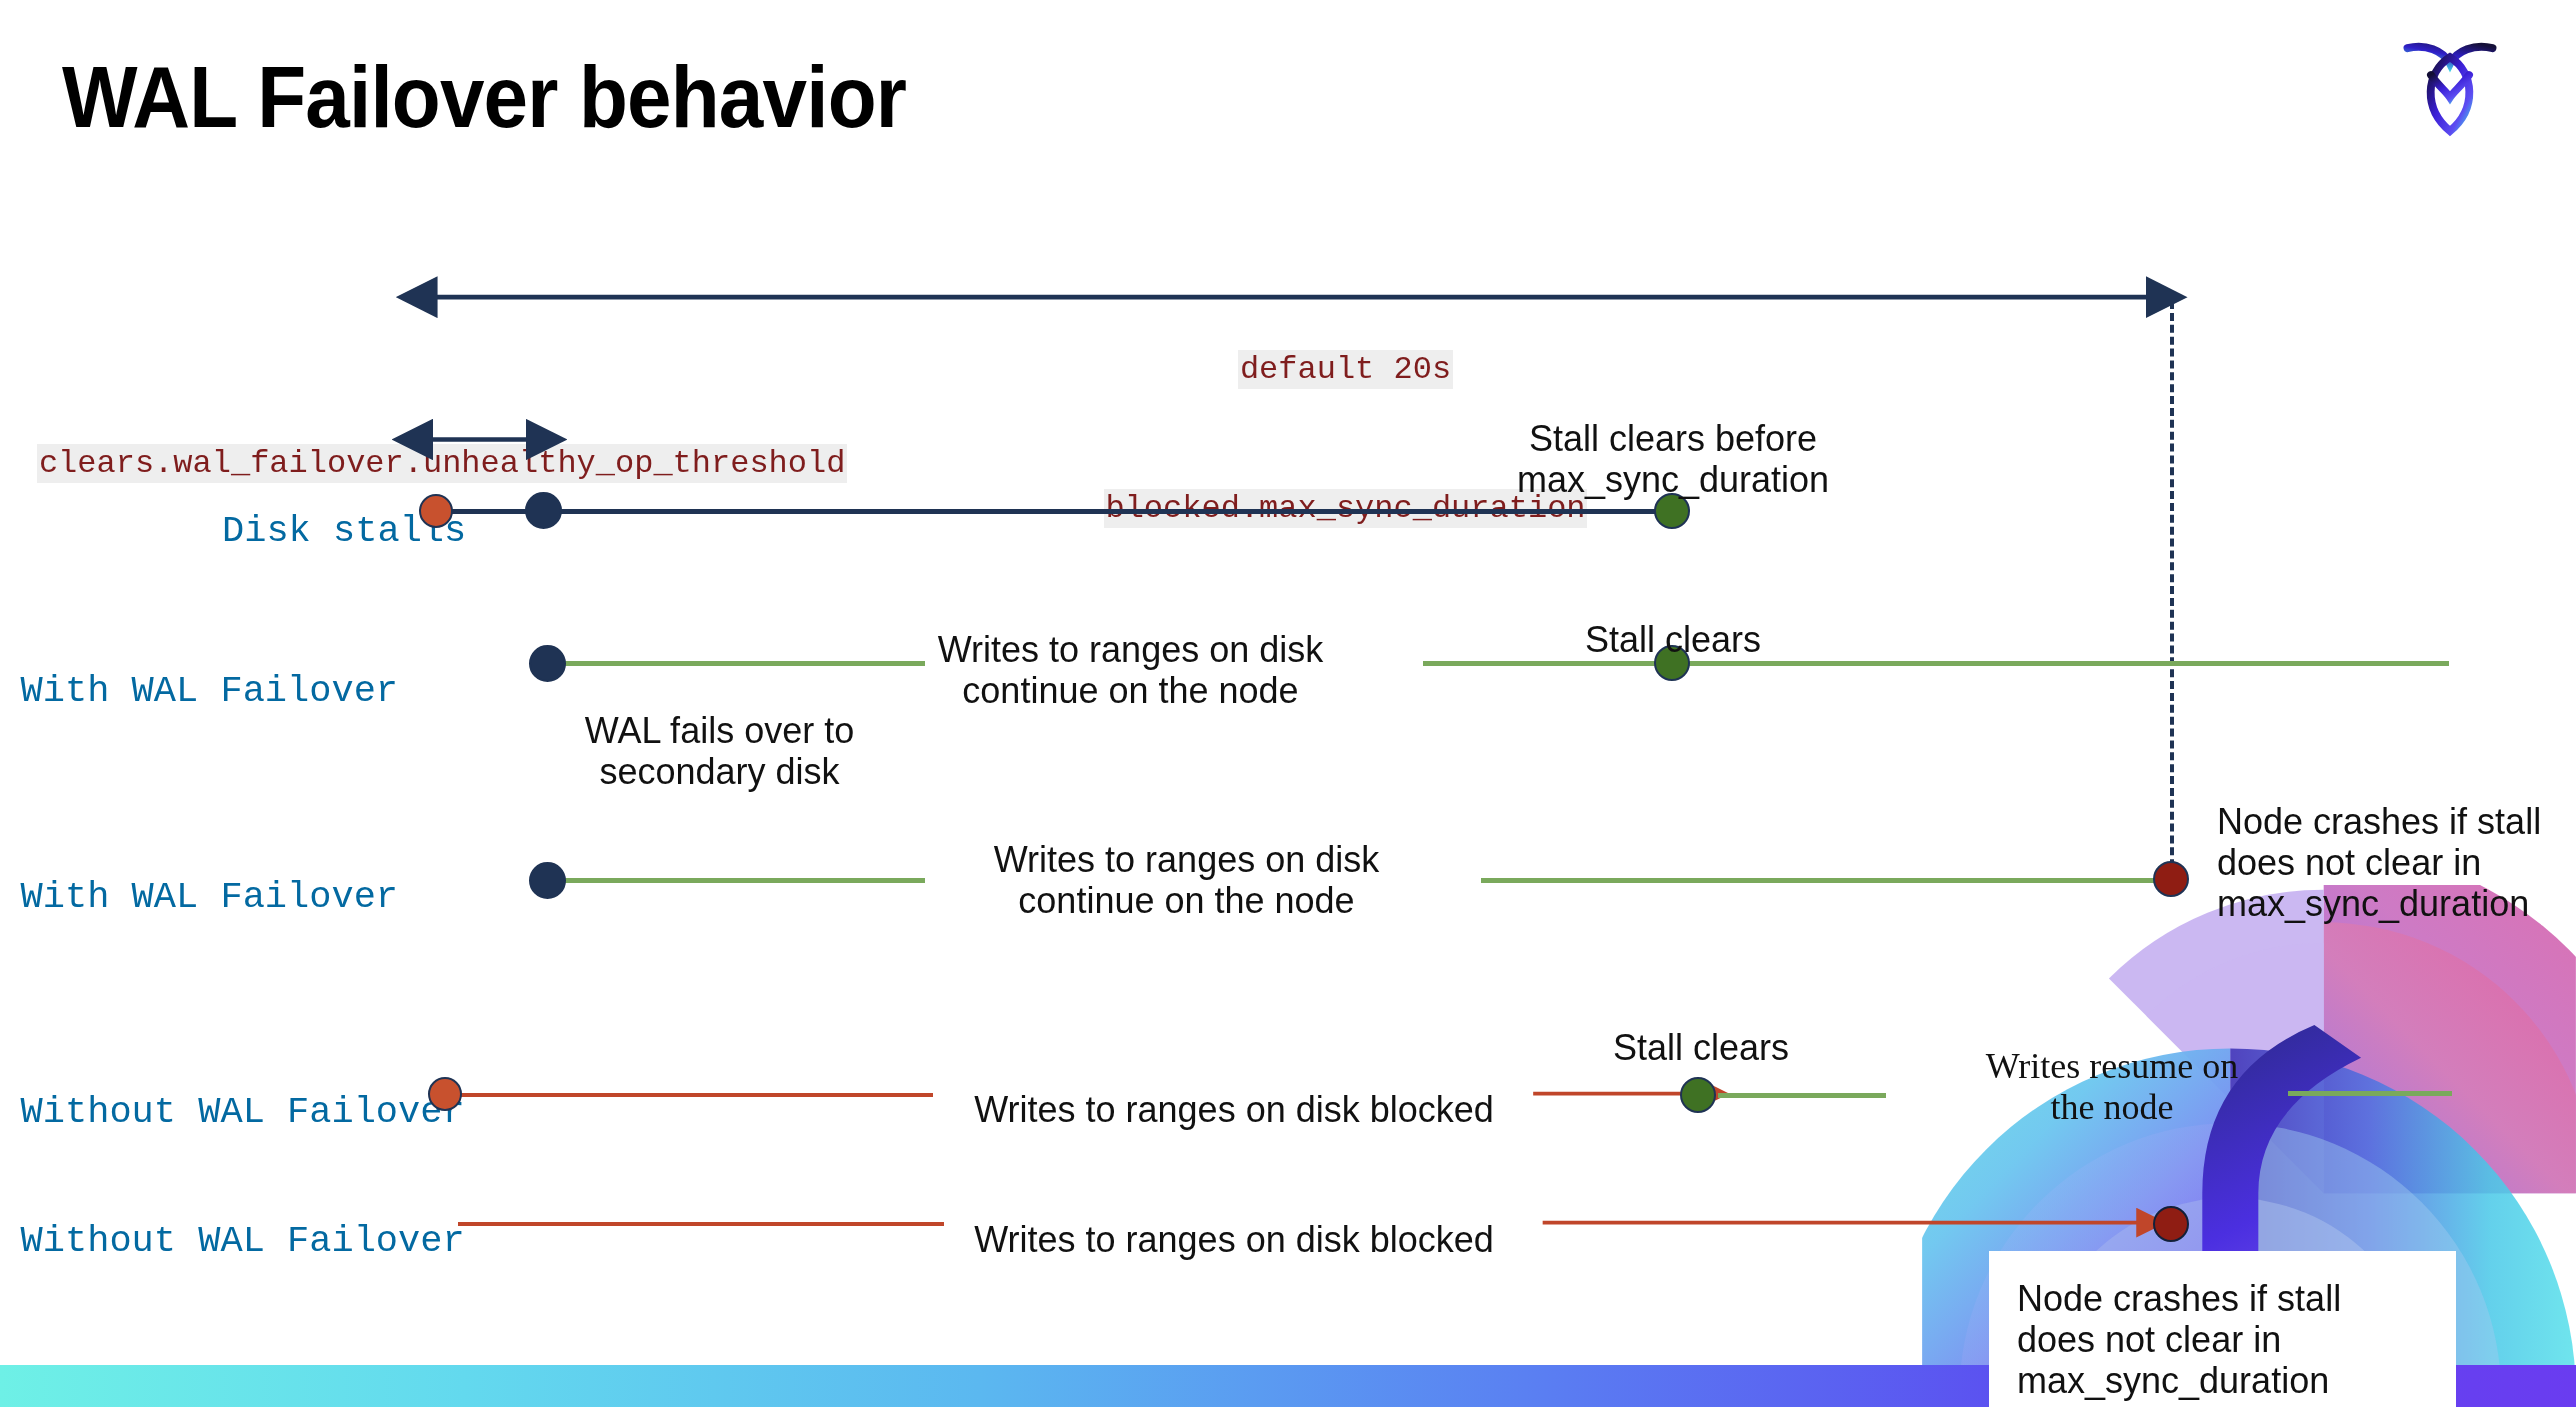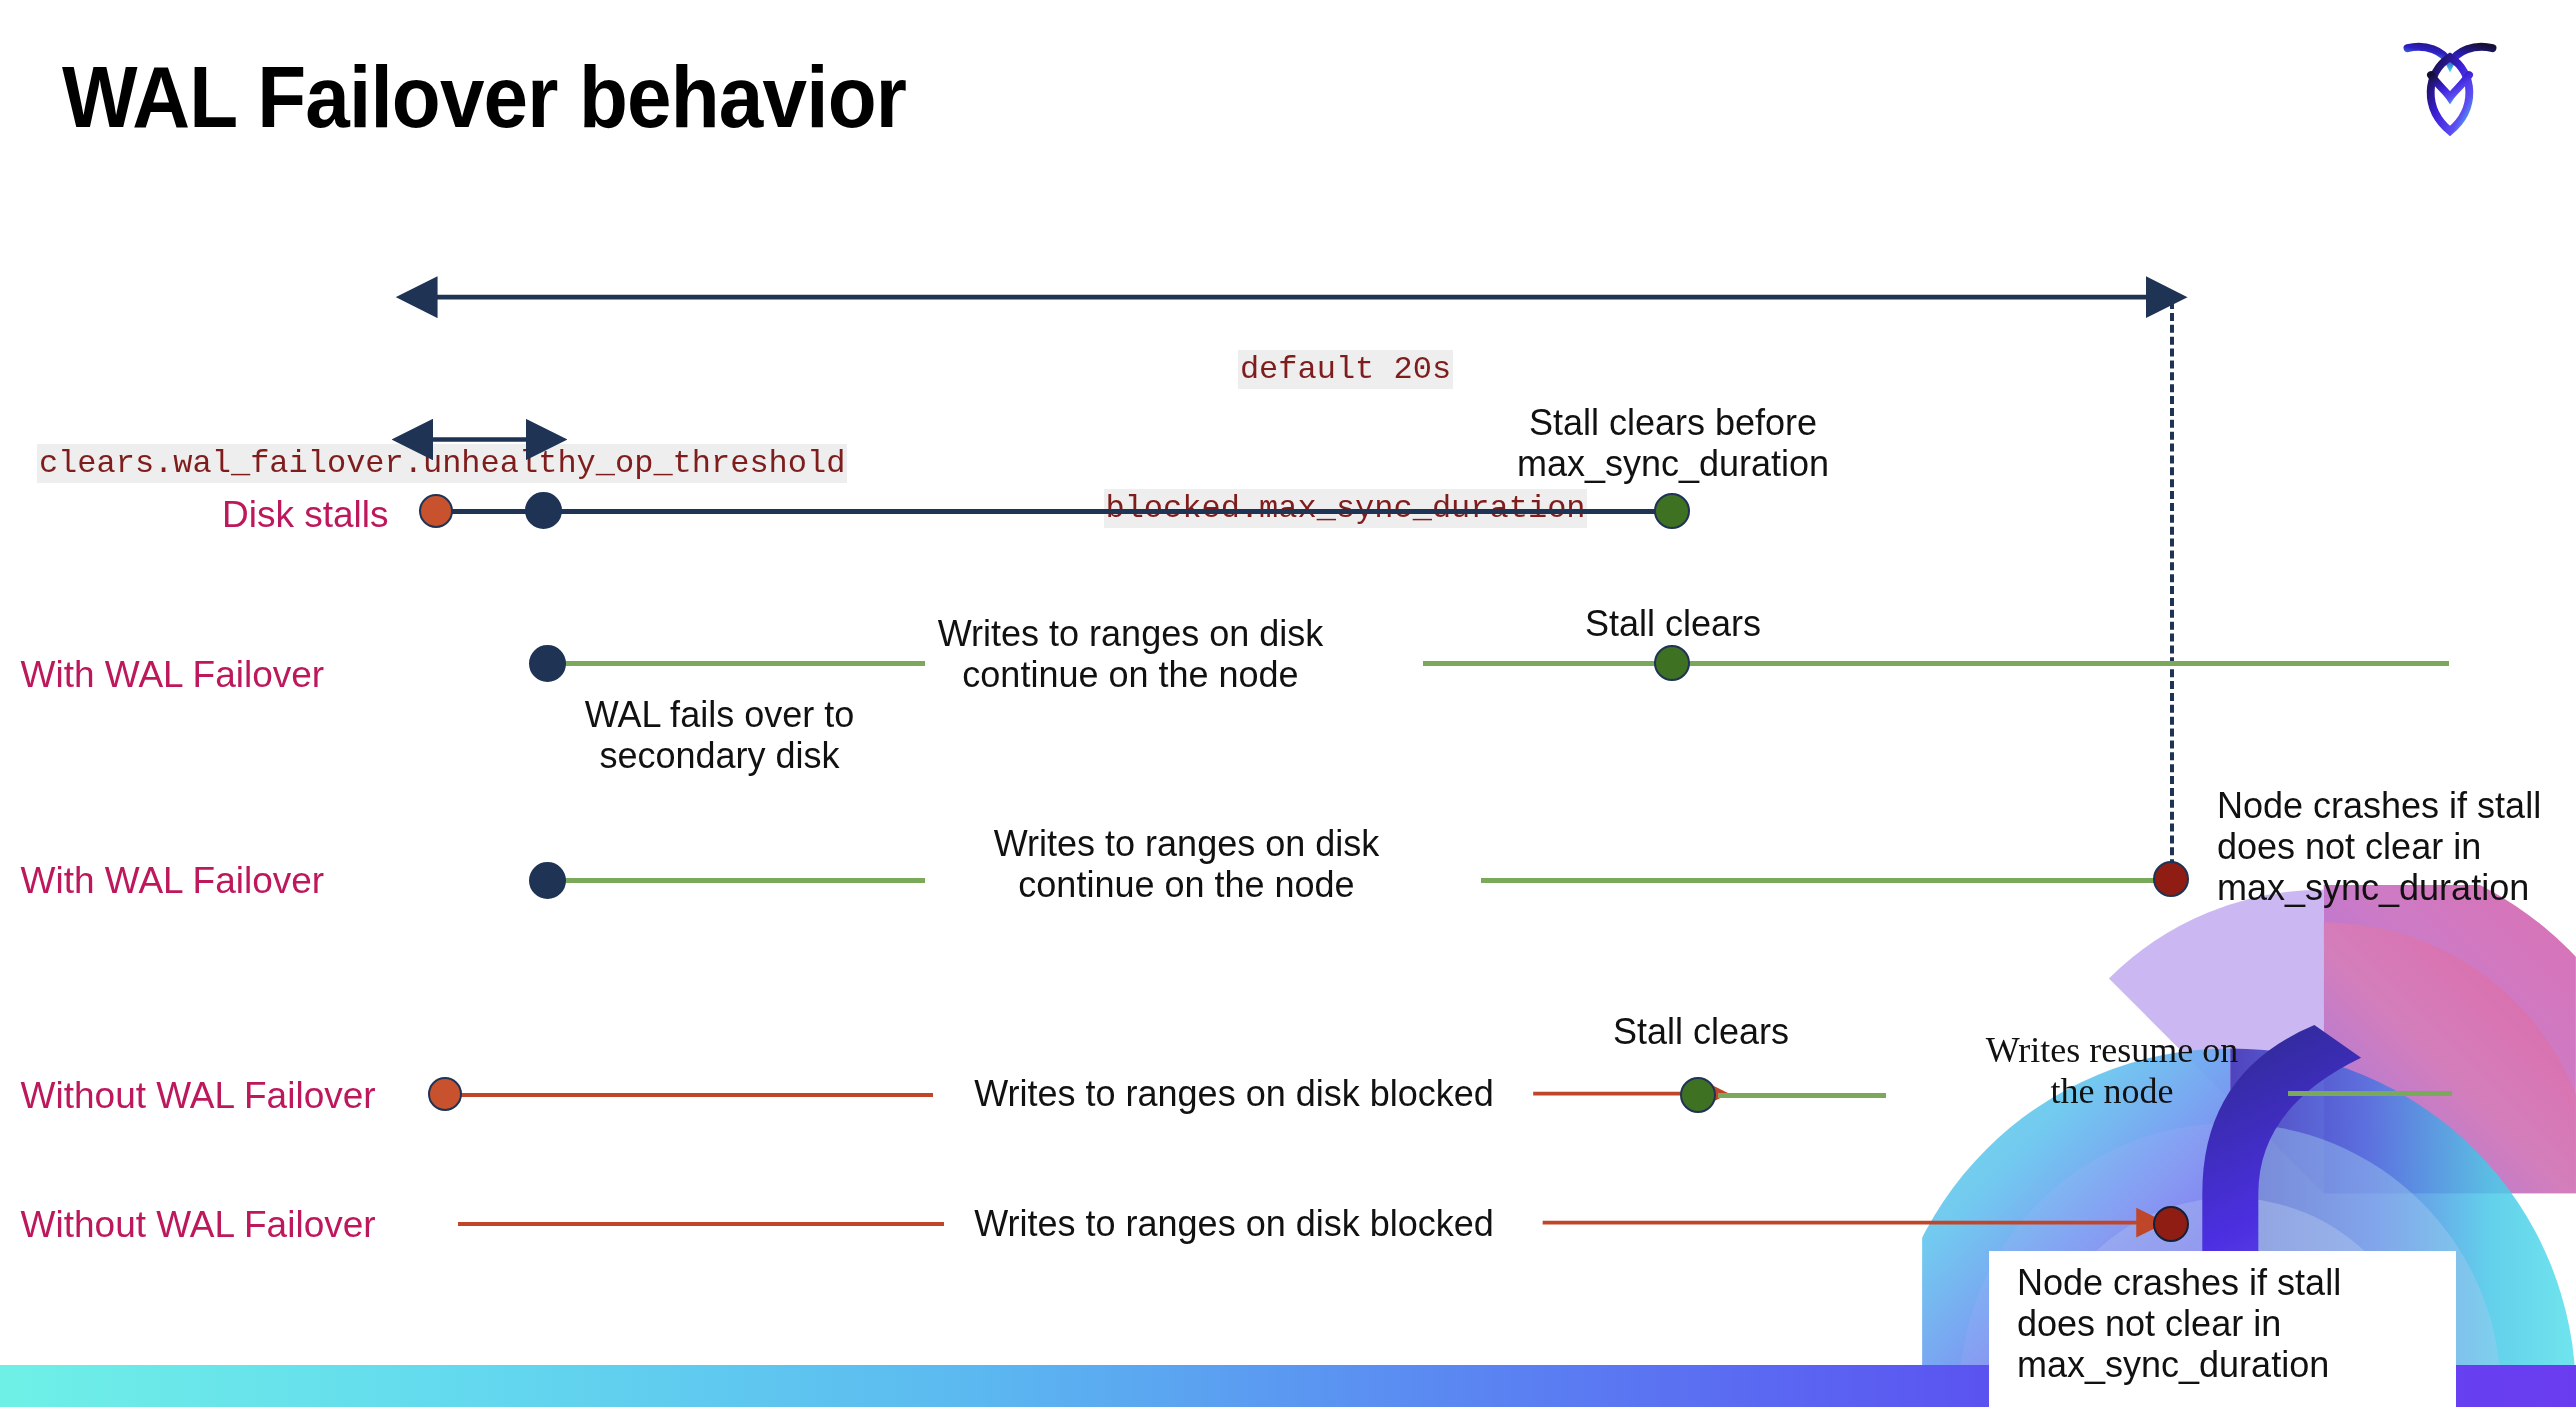--- a/index.html
+++ b/index.html
@@ -28,26 +28,26 @@
     color:#000;white-space:nowrap;transform:scaleX(.92);transform-origin:left top;
   }
 
   
   .logo{position:absolute;left:2389px;top:28px;width:122px;height:112px;}
 
   
   .hline{position:absolute;height:4.7px;border-radius:0;}
   .vdash{position:absolute;width:0;border-left:4.7px dashed #1f3354;}
   .dot{position:absolute;border-radius:50%;border:2.8px solid #1f3354;box-sizing:border-box;}
-  .lbl{position:absolute;color:#000;white-space:pre;}
+  .lbl{position:absolute;color:#000;white-space:pre;margin-top:16px;}
 
   
   .rowlabel{
-    font-family:Liberation Sans, sans-serif;
-    font-size:37px;color:#be185d;white-space:nowrap;
+    font-family:Liberation Mono, monospace;
+    font-size:37px;color:#0369a1;white-space:nowrap;
   }
   
   .anno{
     font-family:"Liberation Sans","DejaVu Sans",sans-serif;
     font-size:36px;line-height:1.14;color:#111;text-align:center;white-space:pre-line;
   }
   .anno.left{text-align:left;}
   
   .code{
     font-family:"Liberation Mono","DejaVu Sans Mono",monospace;

